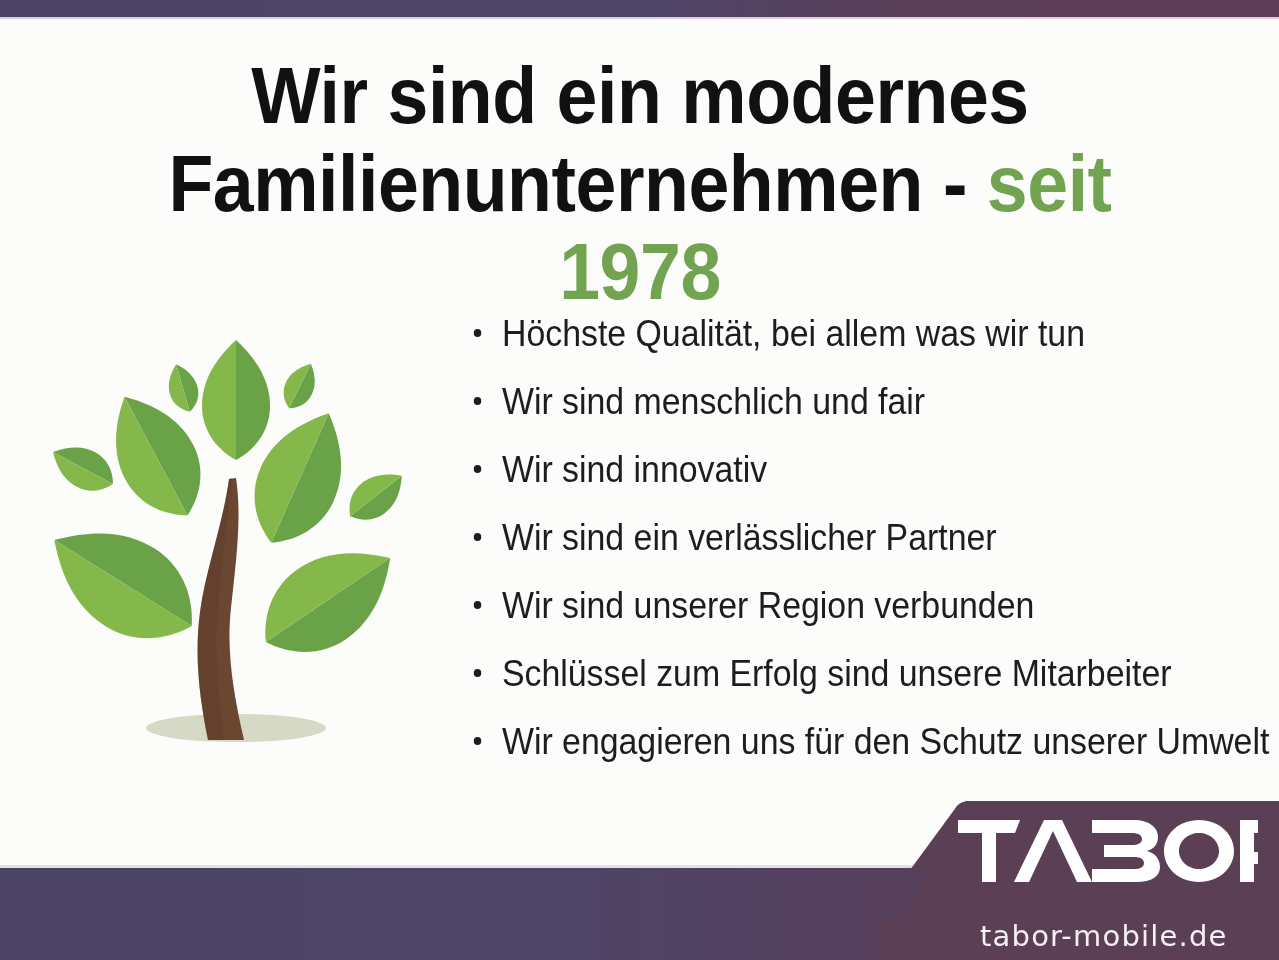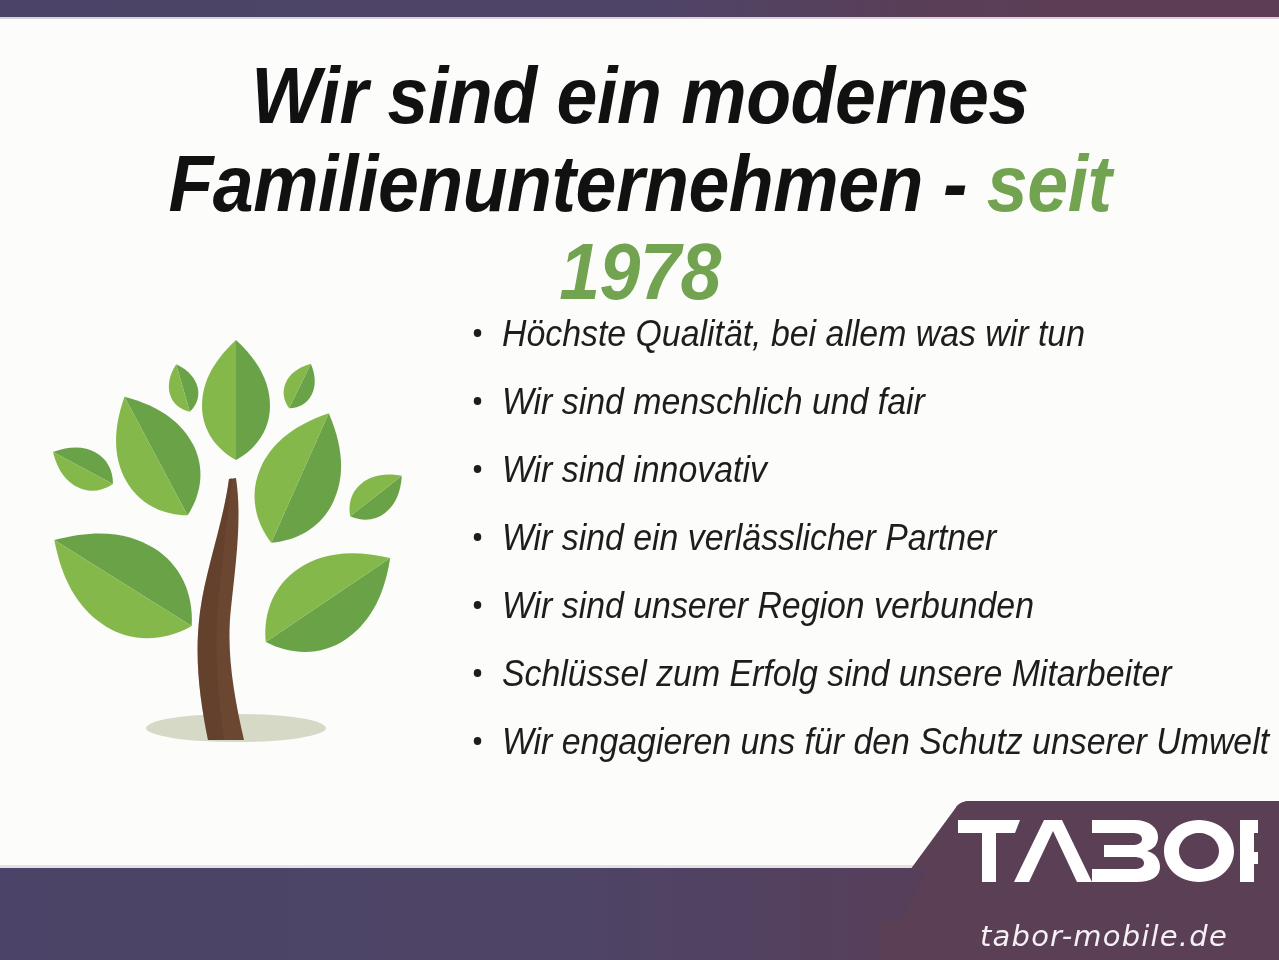--- a/index.html
+++ b/index.html
@@ -11,21 +11,20 @@
   body {
     font-family: "Liberation Sans", sans-serif;
   }
 
   .slide {
     position: relative;
     width: 1279px;
     height: 960px;
     background: #fcfcfb;
     overflow: hidden;
-    font-style: italic;
   }
 
   
   .top-bar {
     position: absolute;
     left: 0;
     top: 0;
     width: 1279px;
     height: 17px;
     background: linear-gradient(90deg, #4b4468 0%, #4f4467 52%, #5a3e57 72%, #5d3d55 100%);

